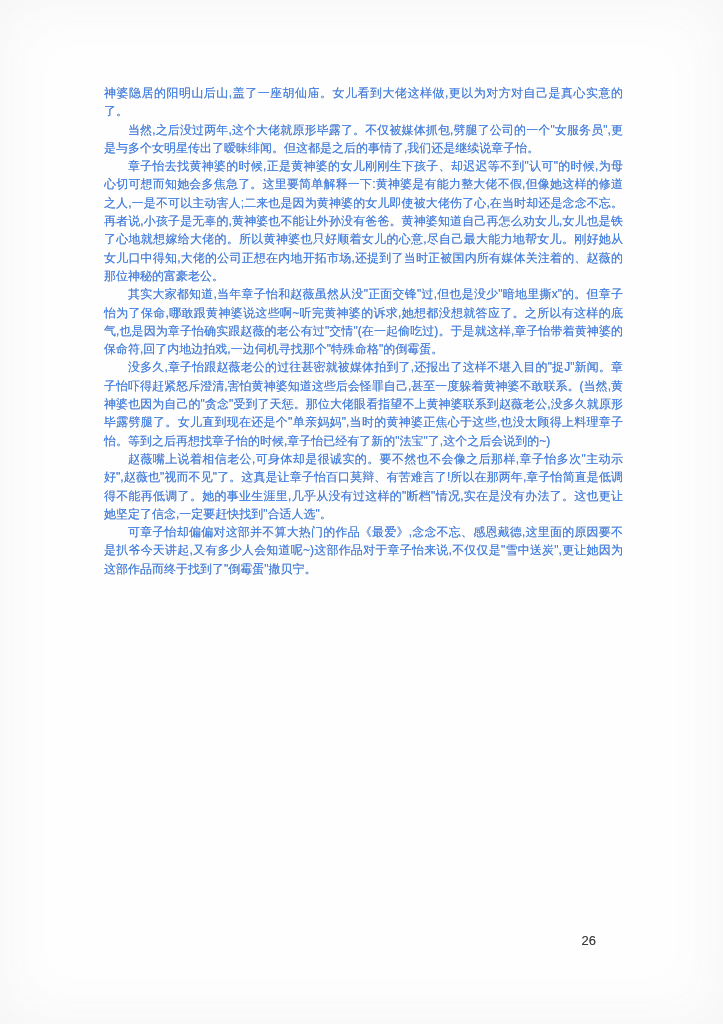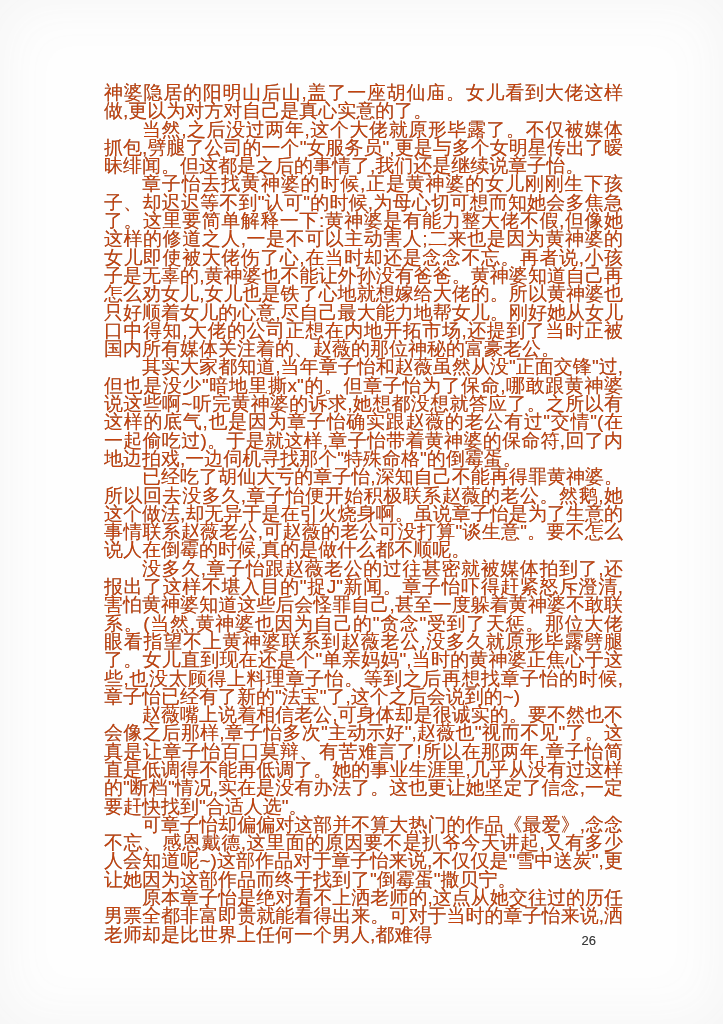--- a/index.html
+++ b/index.html
@@ -18,23 +18,23 @@
     position: absolute;
     inset: 0;
     background: #fefefe;
     box-shadow: inset 0 0 60px rgba(120,120,120,0.07);
   }
   .text-column {
     position: absolute;
     left: 104px;
     top: 84px;
     width: 519px;
-    font-size: 19px;
+    font-size: 12px;
     line-height: 18.3px;
-    color: #c2410c;
+    color: #3b82f6;
     text-align: justify;
     text-justify: inter-ideograph;
     letter-spacing: 0;
     
     text-shadow: 0 0 0.6px rgba(61,61,61,0.55);
   }
   .text-column p {
     margin: 0;
     padding: 0;
   }
@@ -53,20 +53,18 @@
 </style>
 </head>
 <body>
 
 <div class="page">
   <div class="text-column">
       <p>神婆隐居的阳明山后山,盖了一座胡仙庙。女儿看到大佬这样做,更以为对方对自己是真心实意的了。</p>
       <p class="indent">当然,之后没过两年,这个大佬就原形毕露了。不仅被媒体抓包,劈腿了公司的一个"女服务员",更是与多个女明星传出了暧昧绯闻。但这都是之后的事情了,我们还是继续说章子怡。</p>
       <p class="indent">章子怡去找黄神婆的时候,正是黄神婆的女儿刚刚生下孩子、却迟迟等不到"认可"的时候,为母心切可想而知她会多焦急了。这里要简单解释一下:黄神婆是有能力整大佬不假,但像她这样的修道之人,一是不可以主动害人;二来也是因为黄神婆的女儿即使被大佬伤了心,在当时却还是念念不忘。再者说,小孩子是无辜的,黄神婆也不能让外孙没有爸爸。黄神婆知道自己再怎么劝女儿,女儿也是铁了心地就想嫁给大佬的。所以黄神婆也只好顺着女儿的心意,尽自己最大能力地帮女儿。刚好她从女儿口中得知,大佬的公司正想在内地开拓市场,还提到了当时正被国内所有媒体关注着的、赵薇的那位神秘的富豪老公。</p>
       <p class="indent">其实大家都知道,当年章子怡和赵薇虽然从没"正面交锋"过,但也是没少"暗地里撕x"的。但章子怡为了保命,哪敢跟黄神婆说这些啊~听完黄神婆的诉求,她想都没想就答应了。之所以有这样的底气,也是因为章子怡确实跟赵薇的老公有过"交情"(在一起偷吃过)。于是就这样,章子怡带着黄神婆的保命符,回了内地边拍戏,一边伺机寻找那个"特殊命格"的倒霉蛋。</p>
-      <p class="indent">已经吃了胡仙大亏的章子怡,深知自己不能再得罪黄神婆。所以回去没多久,章子怡便开始积极联系赵薇的老公。然鹅,她这个做法,却无异于是在引火烧身啊。虽说章子怡是为了生意的事情联系赵薇老公,可赵薇的老公可没打算"谈生意"。要不怎么说人在倒霉的时候,真的是做什么都不顺呢。</p>
       <p class="indent">没多久,章子怡跟赵薇老公的过往甚密就被媒体拍到了,还报出了这样不堪入目的"捉J"新闻。章子怡吓得赶紧怒斥澄清,害怕黄神婆知道这些后会怪罪自己,甚至一度躲着黄神婆不敢联系。(当然,黄神婆也因为自己的"贪念"受到了天惩。那位大佬眼看指望不上黄神婆联系到赵薇老公,没多久就原形毕露劈腿了。女儿直到现在还是个"单亲妈妈",当时的黄神婆正焦心于这些,也没太顾得上料理章子怡。等到之后再想找章子怡的时候,章子怡已经有了新的"法宝"了,这个之后会说到的~)</p>
       <p class="indent">赵薇嘴上说着相信老公,可身体却是很诚实的。要不然也不会像之后那样,章子怡多次"主动示好",赵薇也"视而不见"了。这真是让章子怡百口莫辩、有苦难言了!所以在那两年,章子怡简直是低调得不能再低调了。她的事业生涯里,几乎从没有过这样的"断档"情况,实在是没有办法了。这也更让她坚定了信念,一定要赶快找到"合适人选"。</p>
       <p class="indent">可章子怡却偏偏对这部并不算大热门的作品《最爱》,念念不忘、感恩戴德,这里面的原因要不是扒爷今天讲起,又有多少人会知道呢~)这部作品对于章子怡来说,不仅仅是"雪中送炭",更让她因为这部作品而终于找到了"倒霉蛋"撒贝宁。</p>
-      <p class="indent">原本章子怡是绝对看不上洒老师的,这点从她交往过的历任男票全都非富即贵就能看得出来。可对于当时的章子怡来说,洒老师却是比世界上任何一个男人,都难得</p>
     </div>
   <div class="page-number">26</div>
 </div>
 
 </body></html>

